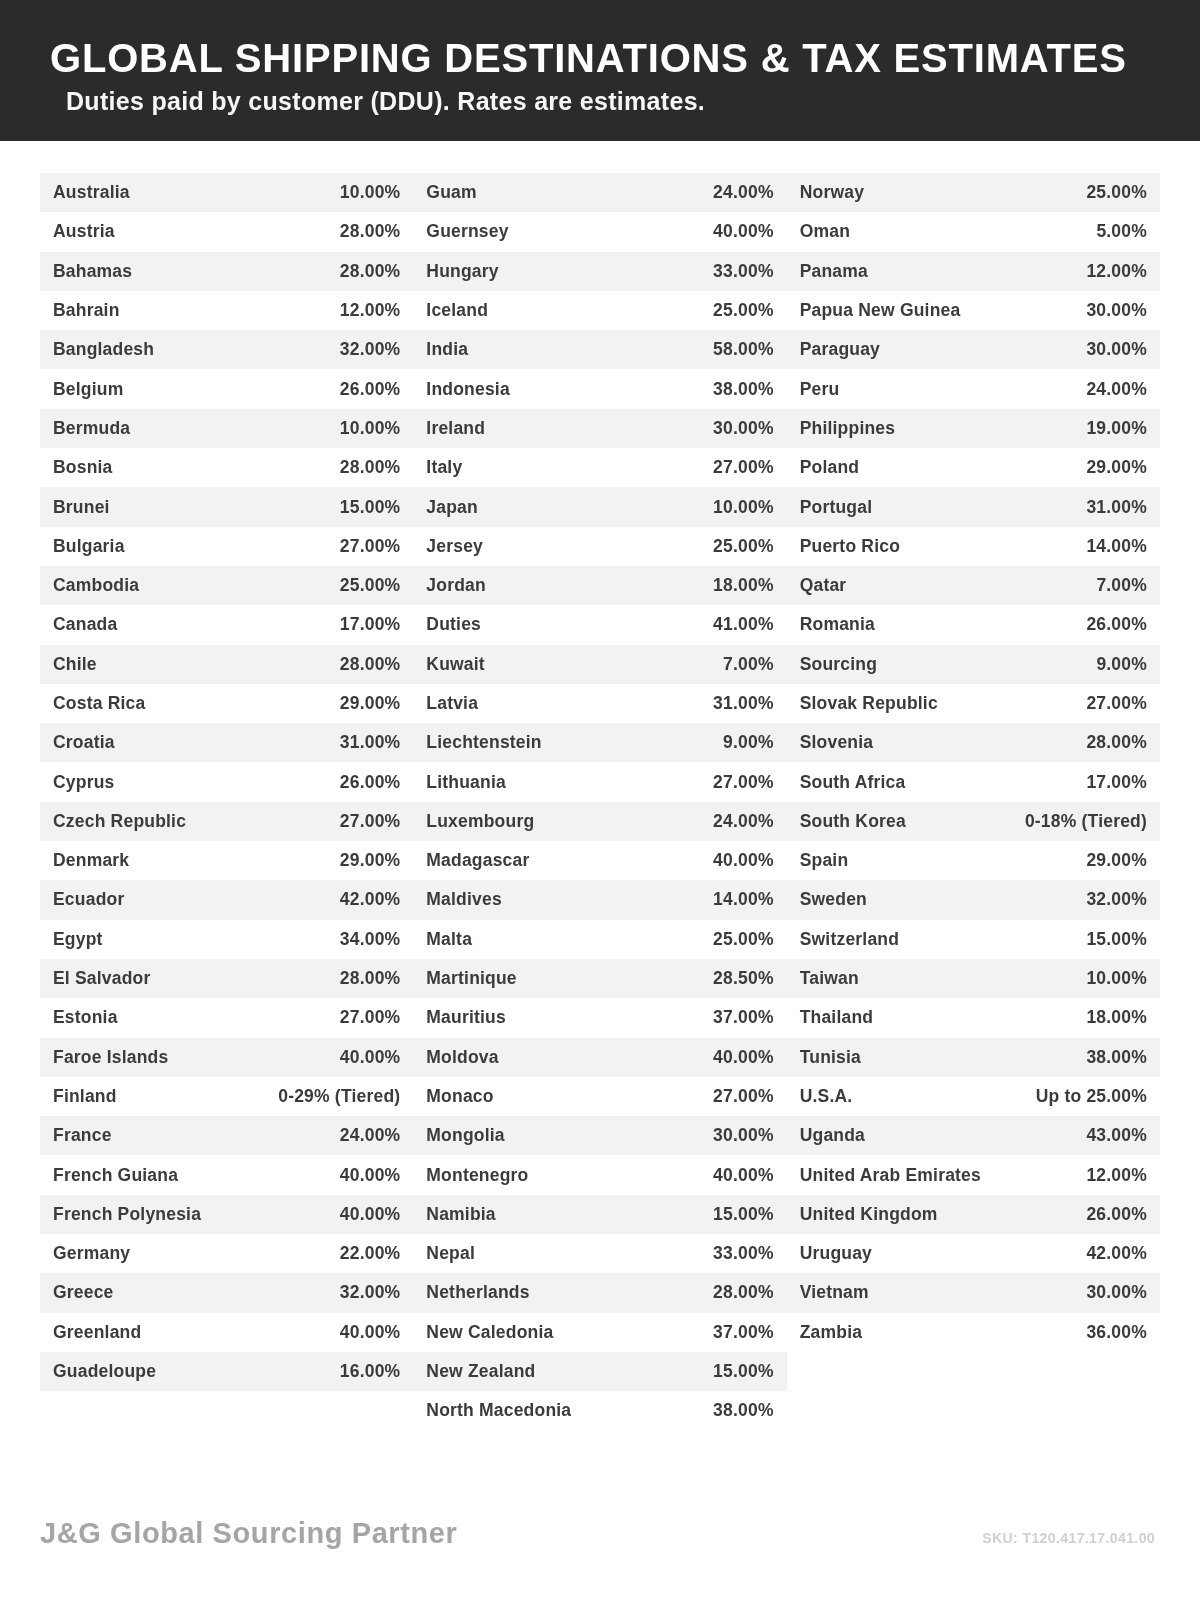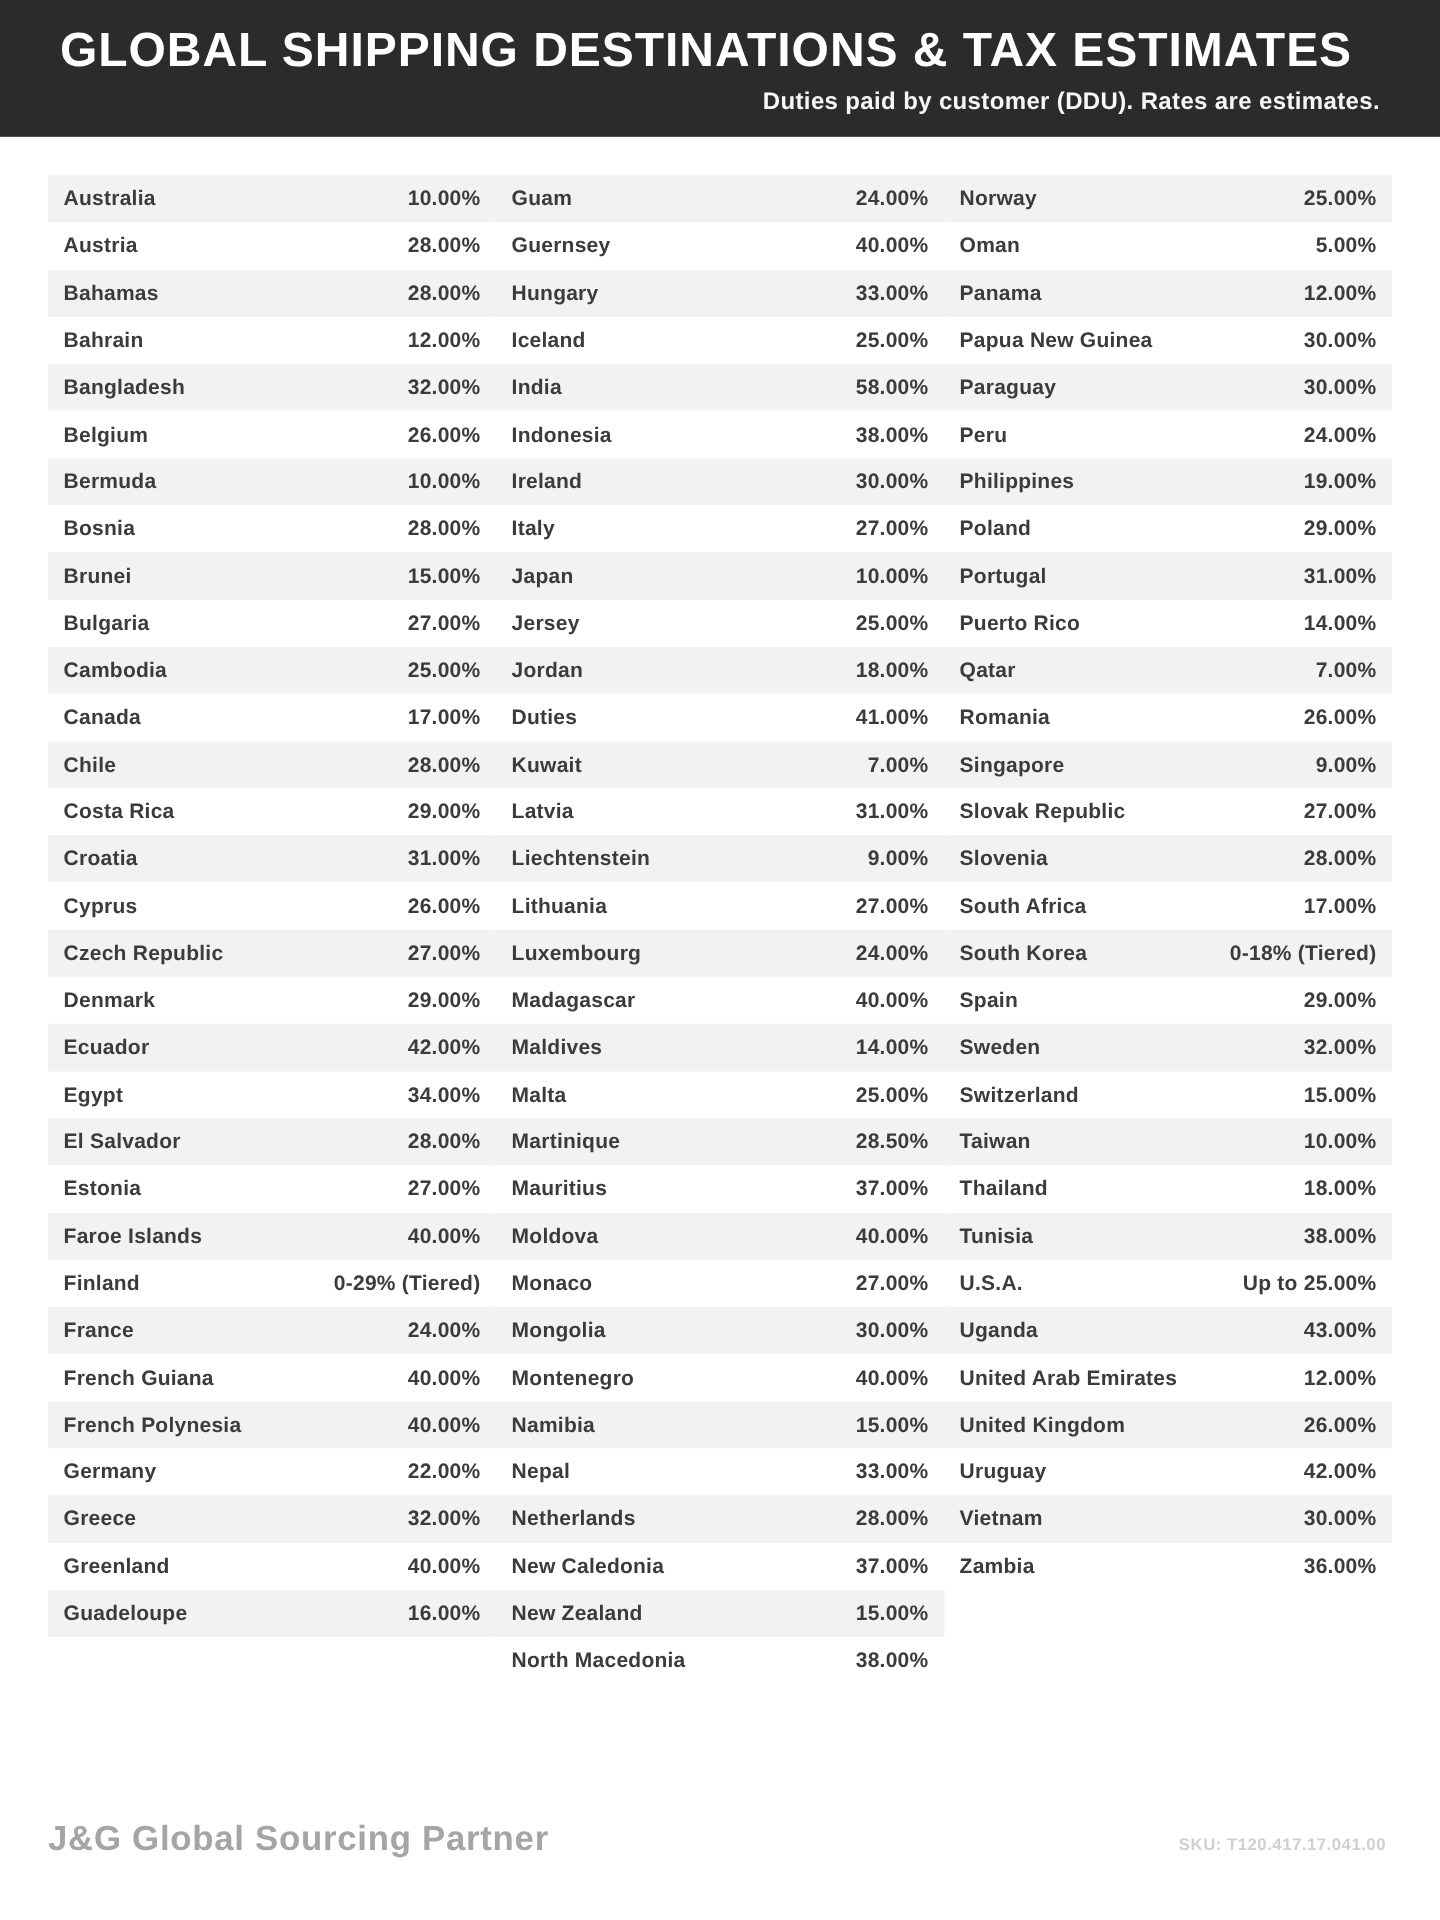--- a/index.html
+++ b/index.html
@@ -8,38 +8,37 @@
     width: 1200px;
     height: 1600px;
     background: #ffffff;
     font-family: "Liberation Sans", sans-serif;
     position: relative;
     overflow: hidden;
   }
   .header {
     background: #2b2b2b;
     color: #ffffff;
-    padding: 20px 50px 30px 50px;
-    height: 114px;
+    padding: 36px 50px 30px 50px;
+    height: 141px;
   }
   .title {
     margin: 0;
     font-size: 40px;
     line-height: 44px;
     font-weight: 800;
     letter-spacing: 0.8px;
   }
   .subtitle {
     margin: 7px 0 0 16px;
-    font-size: 20px;
+    font-size: 25px;
     line-height: 28px;
     font-weight: 700;
     color: #f6f6f6;
     letter-spacing: 0.3px;
-    text-align: right;
   }
   .rates {
     display: grid;
     grid-template-columns: repeat(3, 1fr);
     column-gap: 0;
     margin: 32px 40px 0 40px;
     align-items: start;
   }
   .col { display: flex; flex-direction: column; }
   .row {
@@ -386,21 +385,21 @@
       </div>
       <div class="row">
         <span>Qatar</span>
         <span>7.00%</span>
       </div>
       <div class="row">
         <span>Romania</span>
         <span>26.00%</span>
       </div>
       <div class="row">
-        <span>Singapore</span>
+        <span>Sourcing</span>
         <span>9.00%</span>
       </div>
       <div class="row">
         <span>Slovak Republic</span>
         <span>27.00%</span>
       </div>
       <div class="row">
         <span>Slovenia</span>
         <span>28.00%</span>
       </div>

